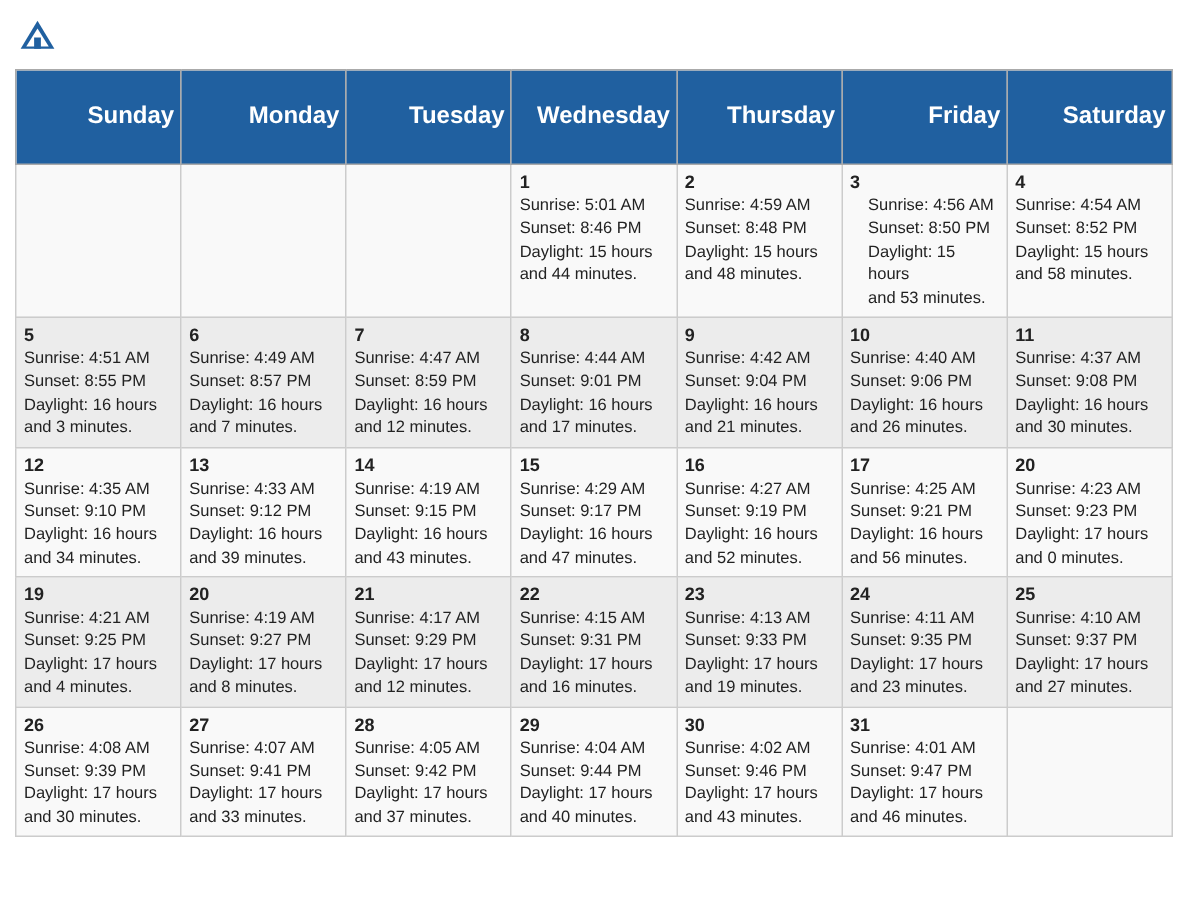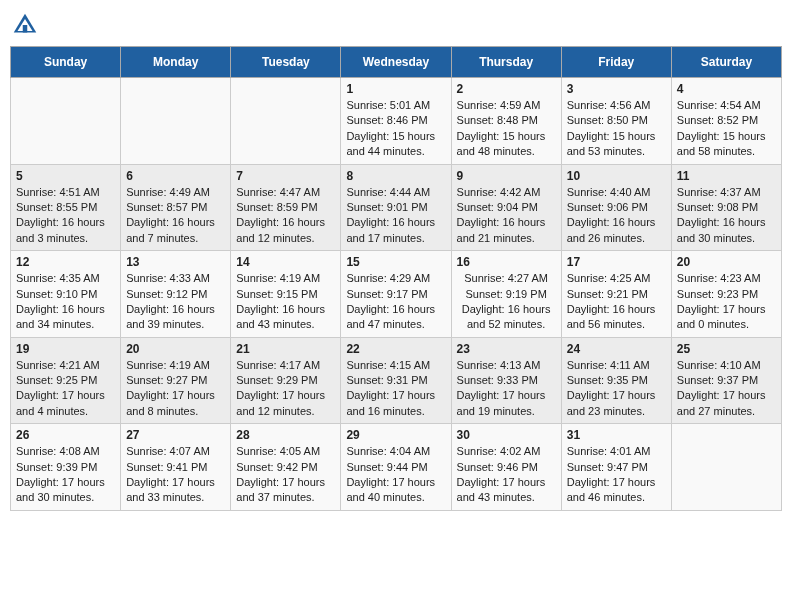--- a/index.html
+++ b/index.html
@@ -45,24 +45,24 @@
     }
     table {
       width: 100%;
       border-collapse: collapse;
     }
     thead tr {
       background-color: #2060a0;
       color: white;
     }
     thead th {
-      padding: 8px 4px;
-      font-size: 12px;
+      padding: 22px 4px;
+      font-size: 16px;
       font-weight: bold;
-      text-align: center;
+      text-align: right;
       border: 1px solid #aaa;
     }
     tbody td {
       vertical-align: top;
       border: 1px solid #ccc;
       padding: 4px 5px;
       font-size: 10.5px;
       color: #222;
       width: calc(100% / 7);
       background: #fff;
@@ -132,21 +132,21 @@
         </td>
         <td>
           <span class="day-number">2</span>
           <div class="day-info" style="white-space: pre-line;">Sunrise: 4:59 AM
 Sunset: 8:48 PM
 Daylight: 15 hours
 and 48 minutes.</div>
         </td>
         <td>
           <span class="day-number">3</span>
-          <div class="day-info" style="white-space: pre-line;">Sunrise: 4:56 AM
+          <div class="day-info" style="white-space: pre-line; margin-left: 12px;">Sunrise: 4:56 AM
 Sunset: 8:50 PM
 Daylight: 15 hours
 and 53 minutes.</div>
         </td>
         <td>
           <span class="day-number">4</span>
           <div class="day-info" style="white-space: pre-line;">Sunrise: 4:54 AM
 Sunset: 8:52 PM
 Daylight: 15 hours
 and 58 minutes.</div>
@@ -227,21 +227,21 @@
         </td>
         <td>
           <span class="day-number">15</span>
           <div class="day-info" style="white-space: pre-line;">Sunrise: 4:29 AM
 Sunset: 9:17 PM
 Daylight: 16 hours
 and 47 minutes.</div>
         </td>
         <td>
           <span class="day-number">16</span>
-          <div class="day-info" style="white-space: pre-line; text-align: center;">Sunrise: 4:27 AM
+          <div class="day-info" style="white-space: pre-line;">Sunrise: 4:27 AM
 Sunset: 9:19 PM
 Daylight: 16 hours
 and 52 minutes.</div>
         </td>
         <td>
           <span class="day-number">17</span>
           <div class="day-info" style="white-space: pre-line;">Sunrise: 4:25 AM
 Sunset: 9:21 PM
 Daylight: 16 hours
 and 56 minutes.</div>

